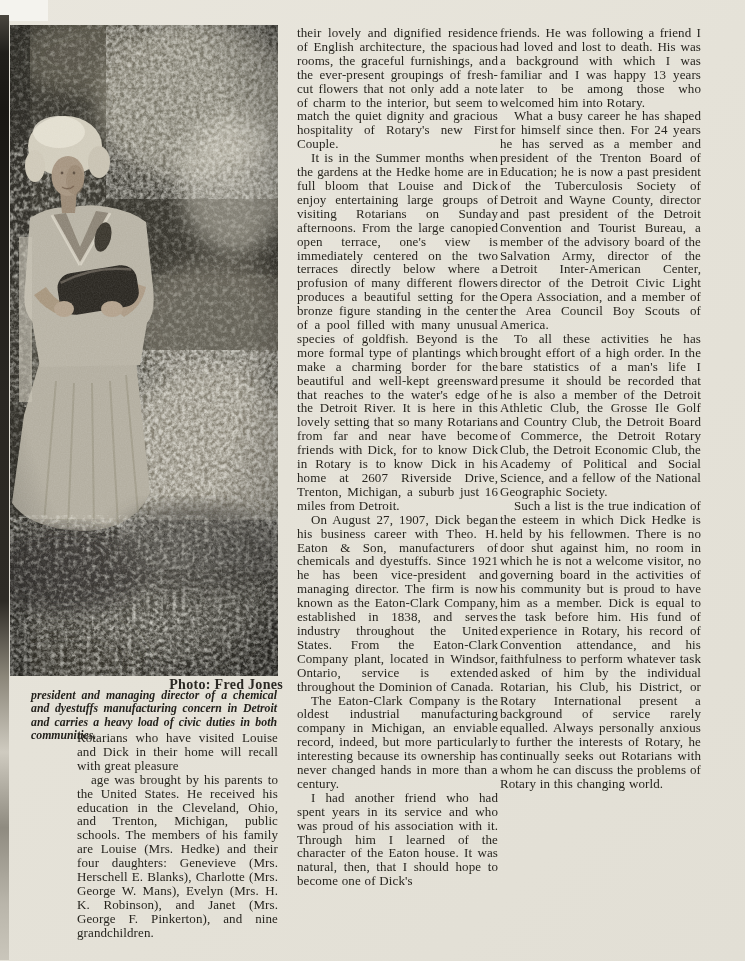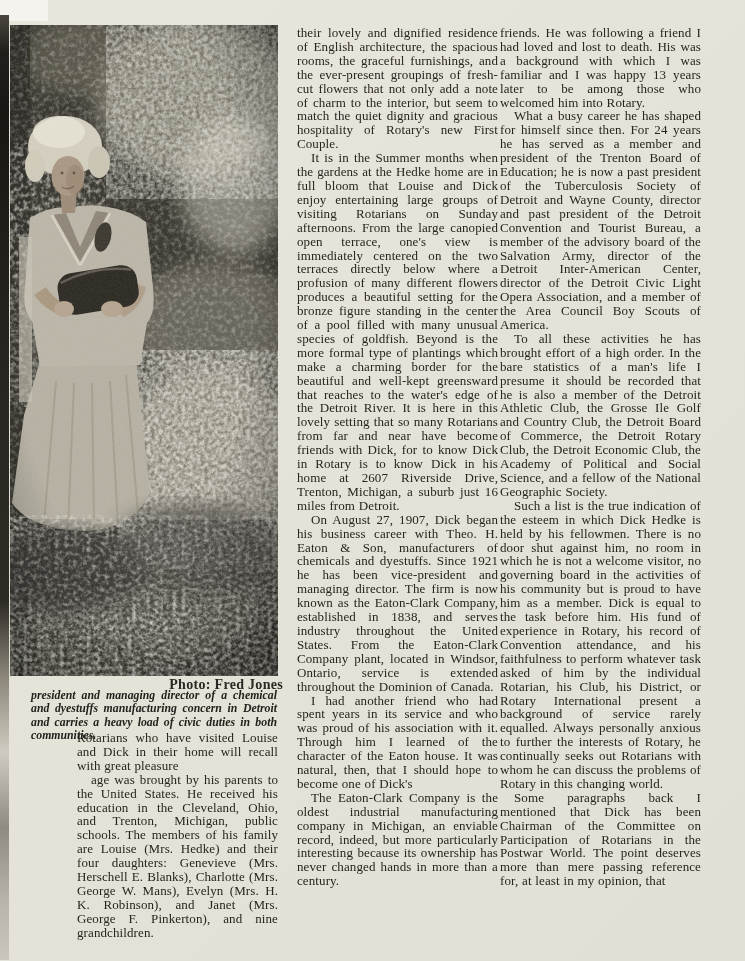--- a/index.html
+++ b/index.html
@@ -154,24 +154,23 @@
   <p class="caption">president and managing director of a chemical and dyestuffs manufacturing concern in Detroit and carries a heavy load of civic duties in both communities.</p>
 
   <div class="col left">
       <p>Rotarians who have visited Louise and Dick in their home will recall with great pleasure</p>
       <p>age was brought by his parents to the United States.  He received his education in the Cleveland, Ohio, and Trenton, Michigan, public schools.  The members of his family are Louise (Mrs. Hedke) and their four daughters: Genevieve (Mrs. Herschell E. Blanks), Charlotte (Mrs. George W. Mans), Evelyn (Mrs. H. K. Robinson), and Janet (Mrs. George F. Pinkerton), and nine grandchildren.</p>
     </div>
   <div class="col middle">
       <p>their lovely and dignified residence of English architecture, the spacious rooms, the graceful furnishings, and the ever-present groupings of fresh-cut flowers that not only add a note of charm to the interior, but seem to match the quiet dignity and gracious hospitality of Rotary's new First Couple.</p>
       <p>It is in the Summer months when the gardens at the Hedke home are in full bloom that Louise and Dick enjoy entertaining large groups of visiting Rotarians on Sunday afternoons.  From the large canopied open terrace, one's view is immediately centered on the two terraces directly below where a profusion of many different flowers produces a beautiful setting for the bronze figure standing in the center of a pool filled with many unusual species of goldfish.  Beyond is the more formal type of plantings which make a charming border for the beautiful and well-kept greensward that reaches to the water's edge of the Detroit River.  It is here in this lovely setting that so many Rotarians from far and near have become friends with Dick, for to know Dick in Rotary is to know Dick in his home at 2607 Riverside Drive, Trenton, Michigan, a suburb just 16 miles from Detroit.</p>
       <p>On August 27, 1907, Dick began his business career with Theo. H. Eaton &amp; Son, manufacturers of chemicals and dyestuffs.  Since 1921 he has been vice-president and managing director.  The firm is now known as the Eaton-Clark Company, established in 1838, and serves industry throughout the United States.  From the Eaton-Clark Company plant, located in Windsor, Ontario, service is extended throughout the Dominion of Canada.</p>
+      <p>The Eaton-Clark Company is the oldest industrial manufacturing company in Michigan, an enviable record, indeed, but more particularly interesting because its ownership has never changed hands in more than a century.</p>
       <p>I had another friend who had spent years in its service and who was proud of his association with it.  Through him I learned of the character of the Eaton house.  It was natural, then, that I should hope to become one of Dick's</p>
-      <p>The Eaton-Clark Company is the oldest industrial manufacturing company in Michigan, an enviable record, indeed, but more particularly interesting because its ownership has never changed hands in more than a century.</p>
     </div>
   <div class="col right">
       <p>friends. He was following a friend I had loved and lost to death. His was a background with which I was familiar and I was happy 13 years later to be among those who welcomed him into Rotary.</p>
       <p>What a busy career he has shaped for himself since then.  For 24 years he has served as a member and president of the Trenton Board of Education; he is now a past president of the Tuberculosis Society of Detroit and Wayne County, director and past president of the Detroit Convention and Tourist Bureau, a member of the advisory board of the Salvation Army, director of the Detroit Inter-American Center, director of the Detroit Civic Light Opera Association, and a member of the Area Council Boy Scouts of America.</p>
       <p>To all these activities he has brought effort of a high order.  In the bare statistics of a man's life I presume it should be recorded that he is also a member of the Detroit Athletic Club, the Grosse Ile Golf and Country Club, the Detroit Board of Commerce, the Detroit Rotary Club, the Detroit Economic Club, the Academy of Political and Social Science, and a fellow of the National Geographic Society.</p>
       <p>Such a list is the true indication of the esteem in which Dick Hedke is held by his fellowmen. There is no door shut against him, no room in which he is not a welcome visitor, no governing board in the activities of his community but is proud to have him as a member.  Dick is equal to the task before him. His fund of experience in Rotary, his record of Convention attendance, and his faithfulness to perform whatever task asked of him by the individual Rotarian, his Club, his District, or Rotary International present a background of service rarely equalled.  Always personally anxious to further the interests of Rotary, he continually seeks out Rotarians with whom he can discuss the problems of Rotary in this changing world.</p>
-      <p>Some paragraphs back I mentioned that Dick has been Chairman of the Committee on Participation of Rotarians in the Postwar World.  The point deserves more than mere passing reference for, at least in my opinion, that</p>
     </div>
 
 </div>
 
 </body></html>

